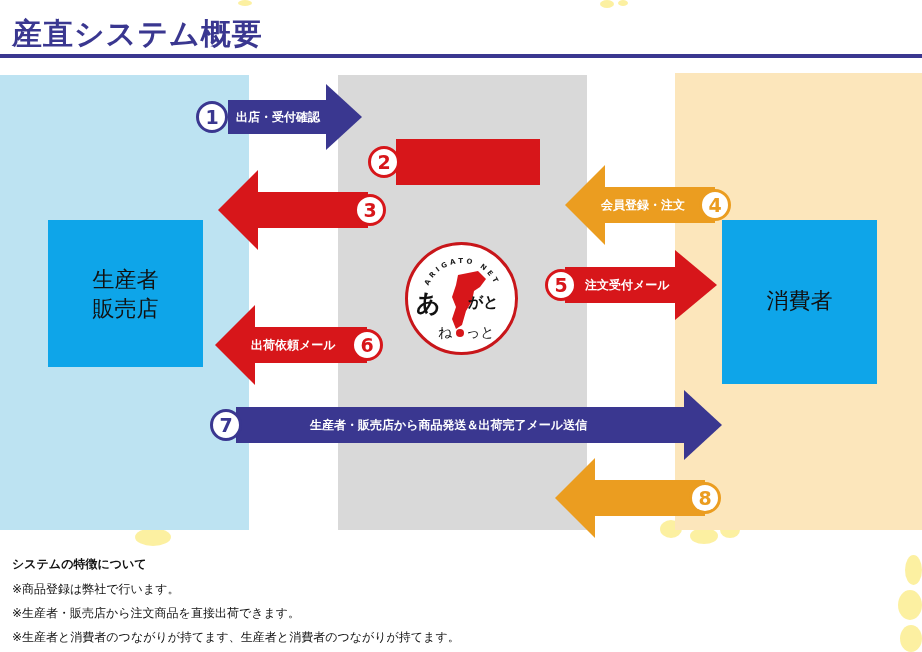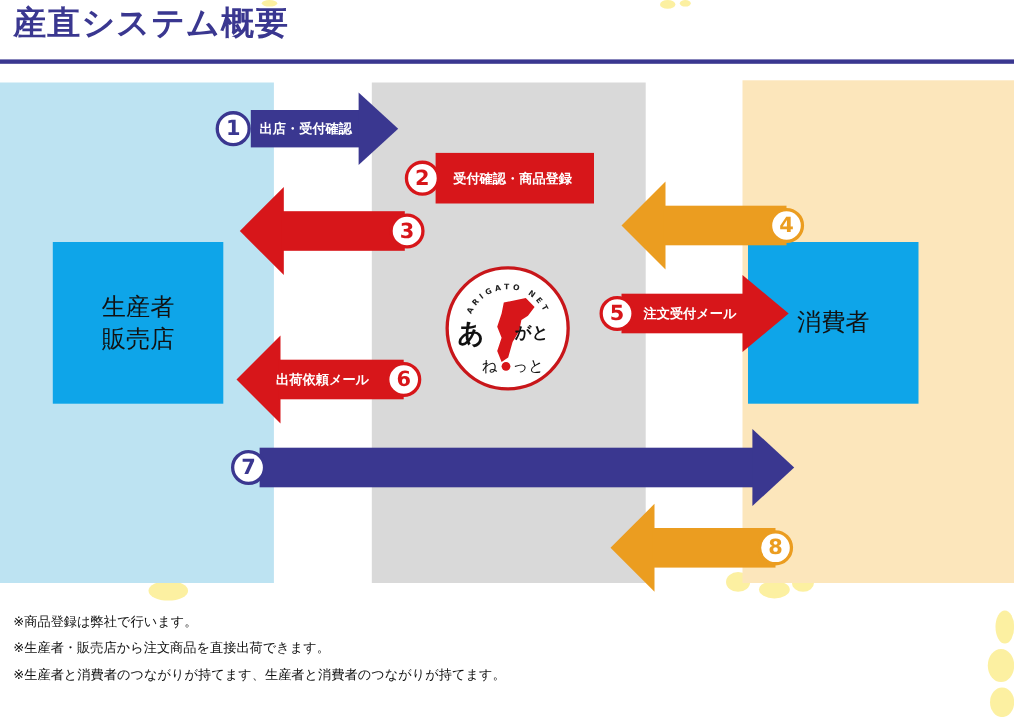--- a/index.html
+++ b/index.html
@@ -1,35 +1,35 @@
 <!DOCTYPE html>
 <html><head>
 <meta charset="utf-8">
 <style>
   * { box-sizing: border-box; margin: 0; padding: 0; }
   html, body { width: 922px; height: 652px; background: #ffffff; overflow: hidden; }
   body { position: relative; font-family: "DejaVu Sans", "Liberation Sans", sans-serif; }
 
   .title {
-    position: absolute; left: 12px; top: 2px;
+    position: absolute; left: 12px; top: 14px;
     font-size: 30px; color: #3a3790; letter-spacing: 1px; line-height: 40px;
   }
   .title-rule { position: absolute; left: 0; top: 54px; width: 922px; height: 4px; background: #3a3790; }
 
   .col { position: absolute; }
   .col-producer { left: 0; top: 75px; width: 249px; height: 455px; background: #bde3f2; }
   .col-platform { left: 338px; top: 75px; width: 249px; height: 455px; background: #d9d9d9; }
   .col-consumer { left: 675px; top: 73px; width: 247px; height: 457px; background: #fce6bb; }
 
   .box {
     position: absolute; background: #0ea5e9; display: flex; flex-direction: column;
     align-items: center; justify-content: center; color: #111; font-size: 22px; line-height: 29px;
   }
   .box-producer { left: 48px; top: 220px; width: 155px; height: 147px; }
-  .box-consumer { left: 680px; top: 220px; width: 155px; height: 147px; }
+  .box-consumer { left: 722px; top: 220px; width: 155px; height: 164px; font-family: Liberation Mono, monospace; }
 
   .flower { position: absolute; border-radius: 50%; background: #fbeb82; opacity: 0.75; }
 
   
   .arrow { position: absolute; }
   .arrow .shaft { position: absolute; }
   .arrow .head { position: absolute; width: 0; height: 0; border-style: solid; }
   .arrow .label {
     position: absolute; color: #fff; font-weight: bold; font-size: 12px; white-space: nowrap;
     display: flex; align-items: center; height: 100%; top: 0;
@@ -102,58 +102,60 @@
 <div class="arrow" style="left:210px;top:84px;width:152px;height:66px;">
   <div class="shaft" style="left:18px;top:16px;width:100px;height:34px;background:#3a3790;"></div>
   <div class="head" style="left:116px;top:0;border-width:33px 0 33px 36px;border-color:transparent transparent transparent #3a3790;"></div>
   <div class="badge navy" style="left:-14px;top:17px;">1</div>
   <div class="label" style="left:26px;">出店・受付確認</div>
 </div>
 
 <div class="arrow" style="left:368px;top:139px;width:172px;height:46px;">
   <div class="shaft" style="left:28px;top:0;width:144px;height:46px;background:#d7161a;"></div>
   <div class="badge red" style="left:0;top:7px;">2</div>
-  <div class="label" style="left:44px;">受付確認・商品登録</div>
 </div>
 
 <div class="arrow" style="left:218px;top:170px;width:170px;height:80px;">
   <div class="head" style="left:0;top:0;border-width:40px 40px 40px 0;border-color:transparent #d7161a transparent transparent;"></div>
   <div class="shaft" style="left:38px;top:22px;width:112px;height:36px;background:#d7161a;"></div>
   <div class="badge red" style="left:136px;top:24px;">3</div>
 </div>
 
 <div class="arrow" style="left:565px;top:165px;width:170px;height:80px;">
   <div class="head" style="left:0;top:0;border-width:40px 40px 40px 0;border-color:transparent #eb9d20 transparent transparent;"></div>
   <div class="shaft" style="left:38px;top:22px;width:112px;height:36px;background:#eb9d20;"></div>
   <div class="badge orange" style="left:134px;top:24px;">4</div>
+  <div class="label" style="left:36px;">会員登録・注文</div>
 </div>
 
 <div class="arrow" style="left:545px;top:250px;width:172px;height:70px;">
   <div class="shaft" style="left:20px;top:17px;width:112px;height:36px;background:#d7161a;"></div>
   <div class="head" style="left:130px;top:0;border-width:35px 0 35px 42px;border-color:transparent transparent transparent #d7161a;"></div>
   <div class="badge red" style="left:0;top:19px;">5</div>
   <div class="label" style="left:40px;">注文受付メール</div>
 </div>
 
 <div class="arrow" style="left:215px;top:305px;width:172px;height:80px;">
   <div class="head" style="left:0;top:0;border-width:40px 40px 40px 0;border-color:transparent #d7161a transparent transparent;"></div>
   <div class="shaft" style="left:38px;top:22px;width:114px;height:36px;background:#d7161a;"></div>
   <div class="badge red" style="left:136px;top:24px;">6</div>
   <div class="label" style="left:36px;">出荷依頼メール</div>
 </div>
 
 <div class="arrow" style="left:210px;top:390px;width:512px;height:70px;">
   <div class="shaft" style="left:26px;top:17px;width:450px;height:36px;background:#3a3790;"></div>
   <div class="head" style="left:474px;top:0;border-width:35px 0 35px 38px;border-color:transparent transparent transparent #3a3790;"></div>
   <div class="badge navy" style="left:0;top:19px;">7</div>
+  <div class="label" style="left:100px;">生産者・販売店から商品発送＆出荷完了メール送信</div>
 </div>
 
 <div class="arrow" style="left:555px;top:458px;width:172px;height:80px;">
   <div class="head" style="left:0;top:0;border-width:40px 40px 40px 0;border-color:transparent #eb9d20 transparent transparent;"></div>
   <div class="shaft" style="left:38px;top:22px;width:112px;height:36px;background:#eb9d20;"></div>
   <div class="badge orange" style="left:134px;top:24px;">8</div>
 </div>
 
 <div class="notes">
+  <div class="heading">システムの特徴について</div>
   <div class="line">※商品登録は弊社で行います。</div>
   <div class="line">※生産者・販売店から注文商品を直接出荷できます。</div>
   <div class="line">※生産者と消費者のつながりが持てます、生産者と消費者のつながりが持てます。</div>
 </div>
 
 </body></html>

